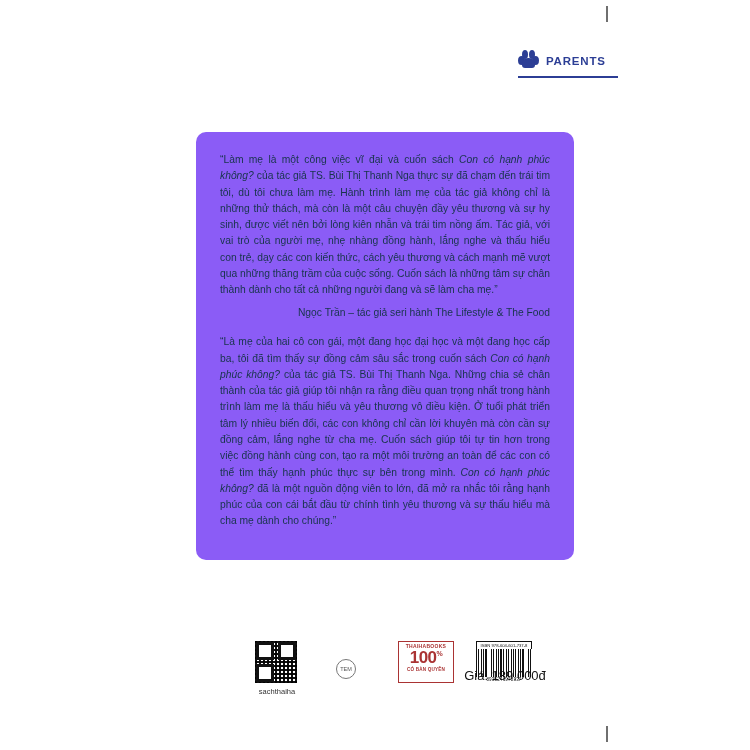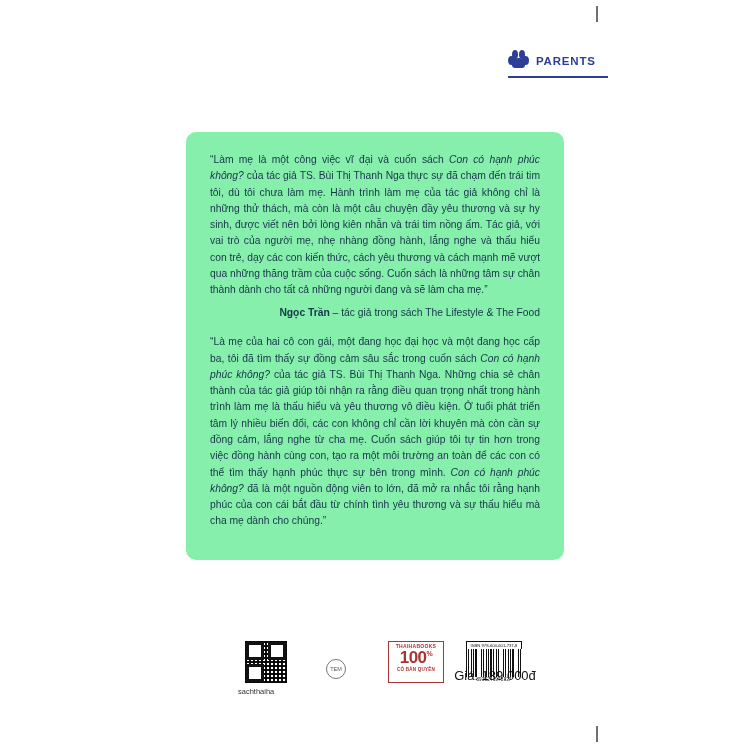--- a/index.html
+++ b/index.html
@@ -11,20 +11,21 @@
     height: 750px;
     background: #ffffff;
     font-family: "Liberation Sans", sans-serif;
     position: relative;
     overflow: hidden;
   }
 
   .page {
     position: absolute;
     inset: 0;
+    margin-left: 10px;
   }
 
   
   .crop {
     position: absolute;
     background: #6f6f6f;
   }
   .crop.tm { left: 596px; top: 6px; width: 1.5px; height: 16px; }
   .crop.bm { left: 596px; top: 726px; width: 1.5px; height: 16px; }
 
@@ -76,42 +77,42 @@
     background: #2c3e95;
   }
 
   
   .panel {
     position: absolute;
     left: 186px;
     top: 132px;
     width: 378px;
     height: 428px;
-    background: #86efac;
+    background: #8b5cf6;
     border-radius: 10px;
     padding: 20px 24px;
     box-sizing: border-box;
   }
 
   .quote {
     color: #17344a;
     font-size: 10.3px;
     line-height: 1.58;
     text-align: justify;
     margin: 0;
   }
   .quote .ital { font-style: italic; }
 
   .attrib {
     text-align: right;
     font-size: 10.3px;
     color: #17344a;
     margin: 9px 0 16px 0;
   }
-  .attrib .who { font-weight: bold; }
+  .attrib .who { font-weight: normal; }
   .attrib .work { }
 
   .attrib.last { margin-bottom: 0; }
 
   
   .qr {
     position: absolute;
     left: 245px;
     top: 641px;
     width: 42px;
@@ -123,20 +124,21 @@
   }
   .qr .fq { position: absolute; width: 12px; height: 12px; border: 3px solid #111; background: #fff; }
   .qr .fq.tl { left: 1px; top: 1px; }
   .qr .fq.tr { right: 1px; top: 1px; }
   .qr .fq.bl { left: 1px; bottom: 1px; }
   .qr-label {
     position: absolute;
     left: 238px;
     top: 687px;
     width: 58px;
+    text-align: center;
     font-size: 7.5px;
     color: #333;
   }
 
   .seal {
     position: absolute;
     left: 326px;
     top: 659px;
     width: 18px;
     height: 18px;
@@ -245,21 +247,21 @@
       <span class="body"></span>
     </div>
     <div class="name">PARENTS</div>
     <div class="rule"></div>
   </div>
 
   <div class="panel">
 
     <p class="quote" id="q1"><span>“Làm mẹ là một công việc vĩ đại và cuốn sách </span><span class="ital">Con có hạnh phúc không?</span><span> của tác giả TS. Bùi Thị Thanh Nga thực sự đã chạm đến trái tim tôi, dù tôi chưa làm mẹ. Hành trình làm mẹ của tác giả không chỉ là những thử thách, mà còn là một câu chuyện đầy yêu thương và sự hy sinh, được viết nên bởi lòng kiên nhẫn và trái tim nồng ấm. Tác giả, với vai trò của người mẹ, nhẹ nhàng đồng hành, lắng nghe và thấu hiểu con trẻ, dạy các con kiến thức, cách yêu thương và cách mạnh mẽ vượt qua những thăng trầm của cuộc sống. Cuốn sách là những tâm sự chân thành dành cho tất cả những người đang và sẽ làm cha mẹ.”</span></p>
     <div class="attrib">
-      <span class="who">Ngọc Trần</span><span> – tác giả trong sách </span><span class="work">The Lifestyle &amp; The Food</span>
+      <span class="who">Ngọc Trần</span><span> – tác giả seri hành </span><span class="work">The Lifestyle &amp; The Food</span>
     </div>
 
     <p class="quote" id="q2"><span>“Là mẹ của hai cô con gái, một đang học đại học và một đang học cấp ba, tôi đã tìm thấy sự đồng cảm sâu sắc trong cuốn sách </span><span class="ital">Con có hạnh phúc không?</span><span> của tác giả TS. Bùi Thị Thanh Nga. Những chia sẻ chân thành của tác giả giúp tôi nhận ra rằng điều quan trọng nhất trong hành trình làm mẹ là thấu hiểu và yêu thương vô điều kiện. Ở tuổi phát triển tâm lý nhiều biến đổi, các con không chỉ cần lời khuyên mà còn cần sự đồng cảm, lắng nghe từ cha mẹ. Cuốn sách giúp tôi tự tin hơn trong việc đồng hành cùng con, tạo ra một môi trường an toàn để các con có thể tìm thấy hạnh phúc thực sự bên trong mình. </span><span class="ital">Con có hạnh phúc không?</span><span> đã là một nguồn động viên to lớn, đã mở ra nhắc tôi rằng hạnh phúc của con cái bắt đầu từ chính tình yêu thương và sự thấu hiểu mà cha mẹ dành cho chúng.”</span></p>
 
   </div>
 
   <div class="qr">
     <span class="fq tl"></span>
     <span class="fq tr"></span>
     <span class="fq bl"></span>

